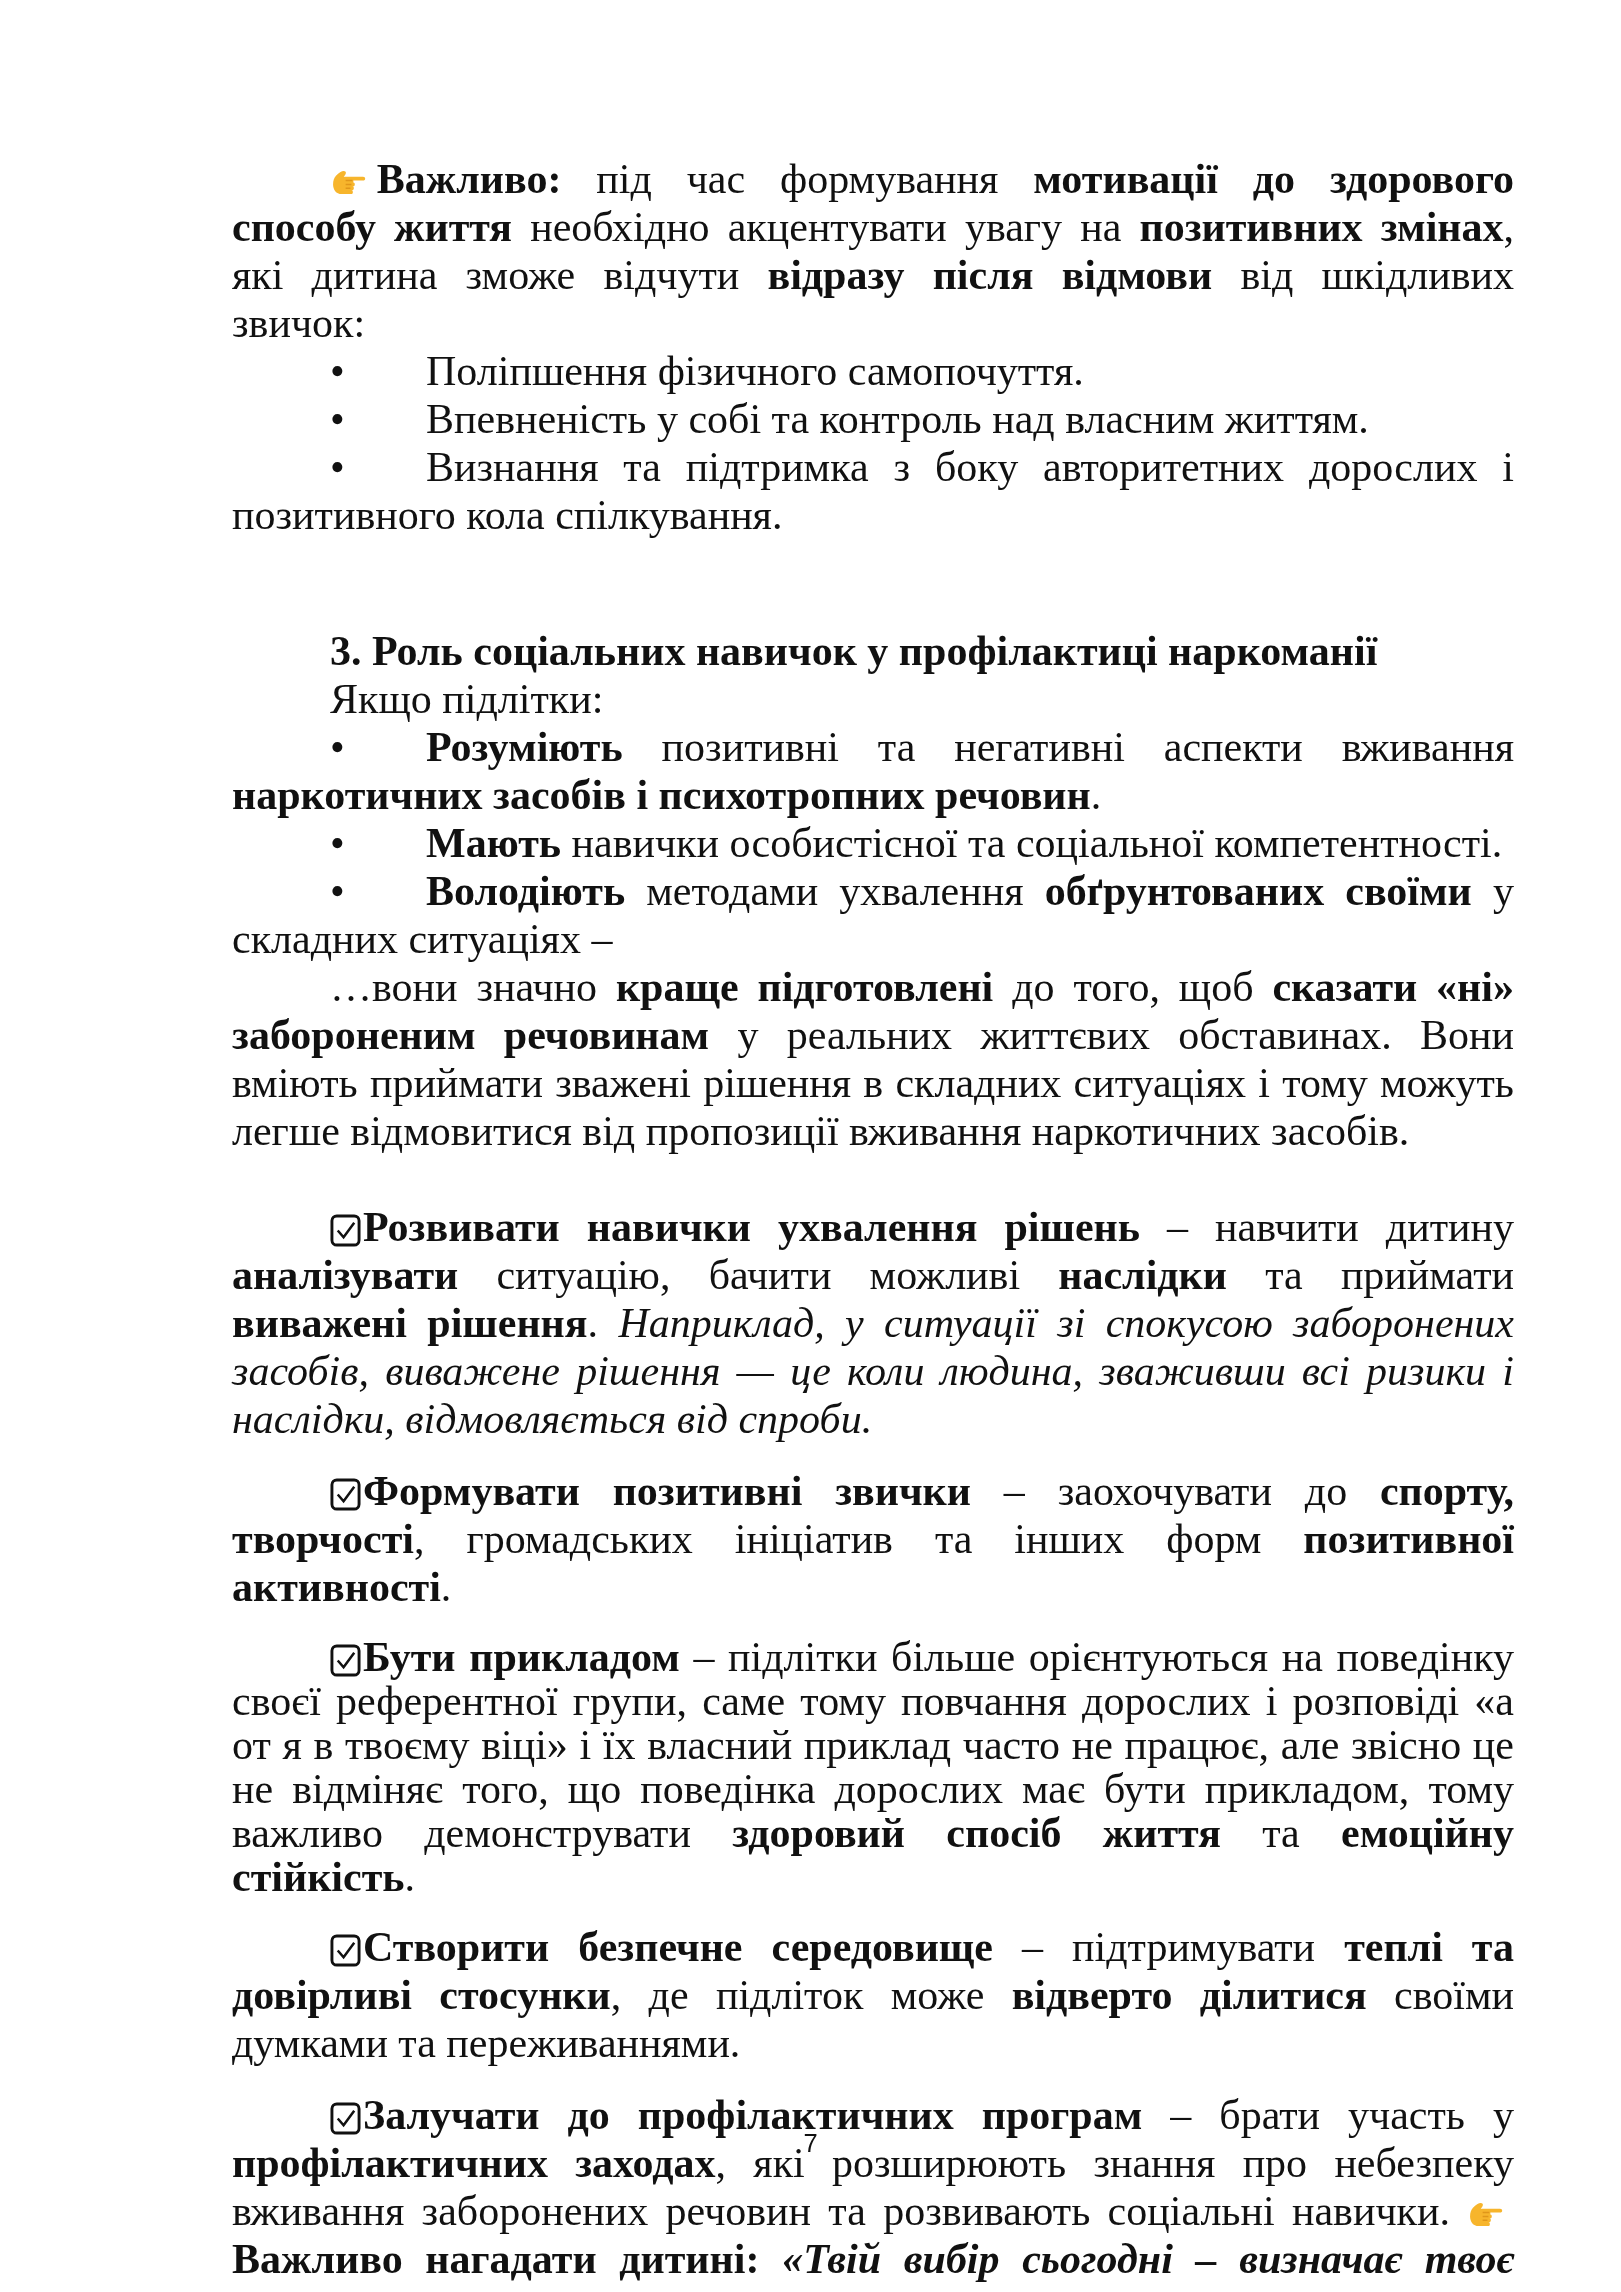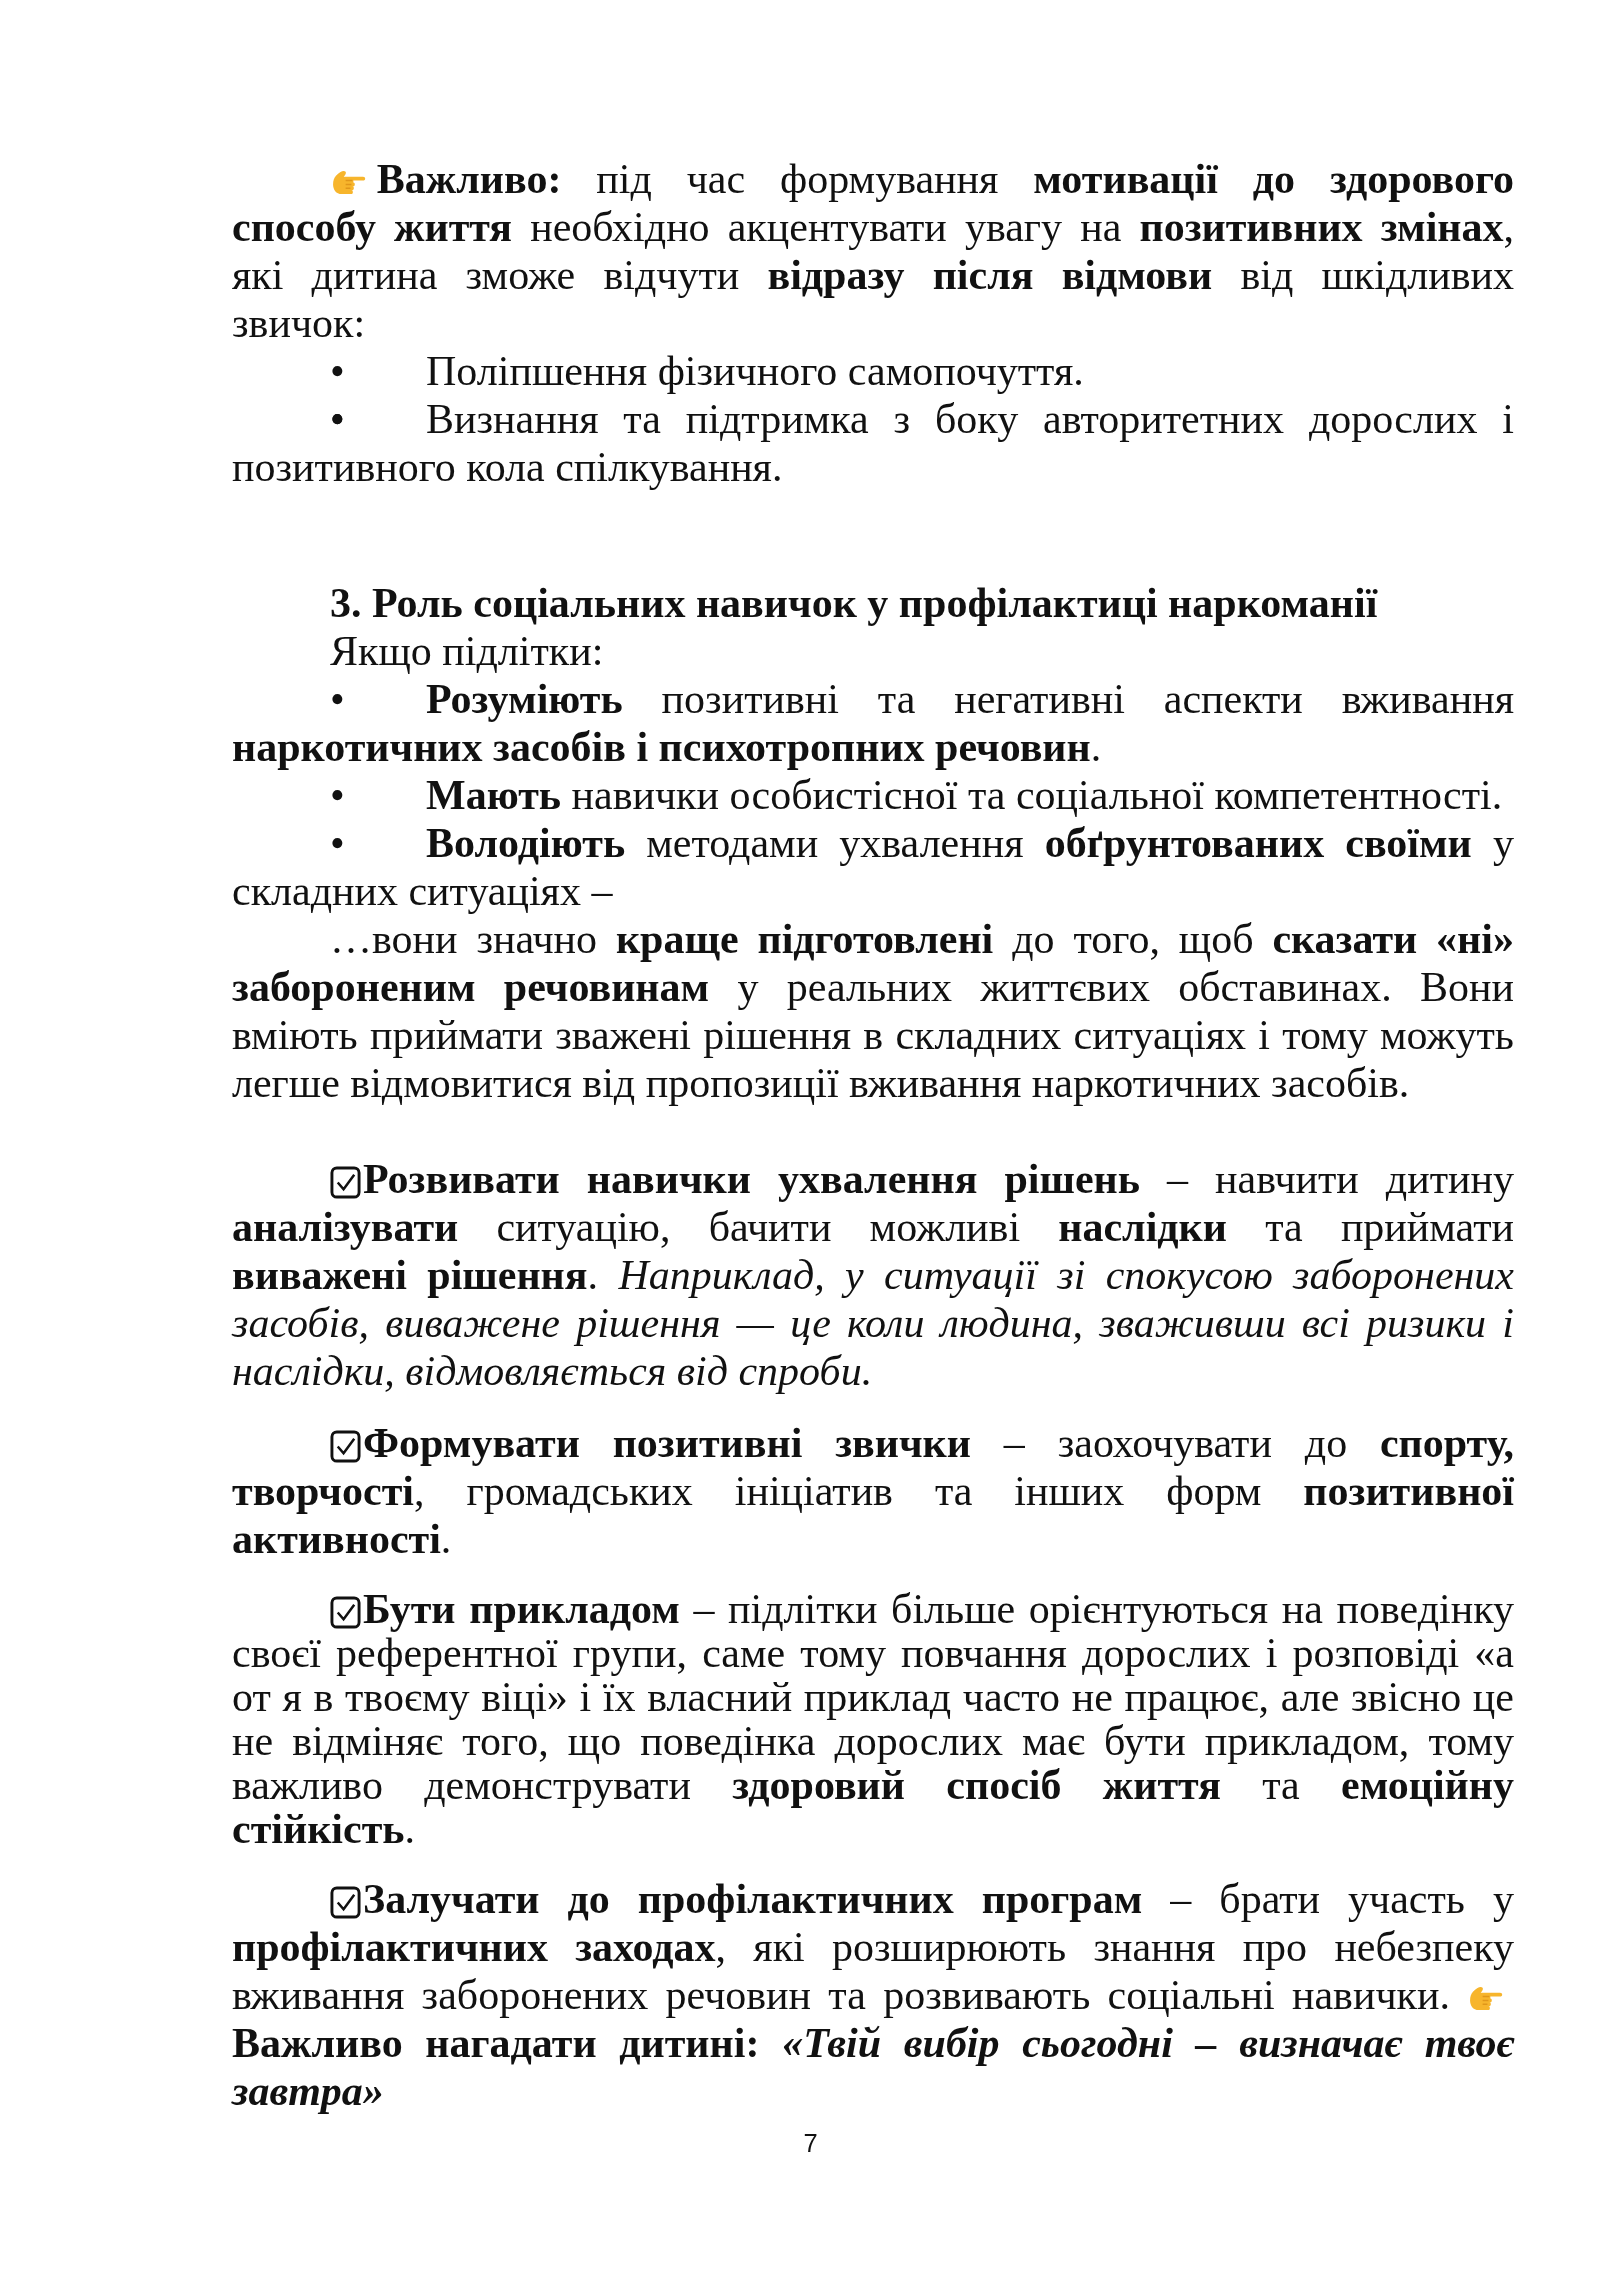--- a/index.html
+++ b/index.html
@@ -73,21 +73,21 @@
 
 <div class="page">
 
   <p class="indent">
     <svg class="hand" viewBox="0 0 40 30">
       <path d="M6 8 C10 4 14 2 16 4 C17 6 15 8 14 9 L34 9 C37 9 37 13 34 13 L24 13 L24 15 C26 15 26 19 24 19 L23 19 C25 19 25 23 23 23 L22 23 C24 23 24 27 22 27 L12 27 C6 27 3 22 3 17 C3 13 4 10 6 8 Z" fill="#F7B52C"></path>
       <path d="M16 13 L23 13 M16 17 L22 17 M16 21 L21 21" stroke="#E0961A" stroke-width="1.6" fill="none"></path>
     </svg><b>Важливо:</b><span> під час формування </span><b>мотивації до здорового способу життя</b><span> необхідно акцентувати увагу на </span><b>позитивних змінах</b><span>, які дитина зможе відчути </span><b>відразу після відмови</b><span> від шкідливих звичок:</span>
   </p>
   <p class="bullet-line"><span class="dot">•</span><span>Поліпшення фізичного самопочуття.</span></p>
-  <p class="bullet-line"><span class="dot">•</span></p>
+  <p class="bullet-line"><span class="dot">•</span><span>Впевненість у собі та контроль над власним життям.</span></p>
   <p class="bullet-line"><span class="dot">•</span><span>Визнання та підтримка з боку авторитетних дорослих і позитивного кола спілкування.</span></p>
 
   <div class="spacer"></div>
 
   <p class="heading">3. Роль соціальних навичок у профілактиці наркоманії</p>
   <p class="hang">Якщо підлітки:</p>
   <p class="bullet-line"><span class="dot">•</span><b>Розуміють</b><span> позитивні та негативні аспекти вживання </span><b>наркотичних засобів і психотропних речовин</b><span>.</span></p>
   <p class="bullet-line"><span class="dot">•</span><b>Мають</b><span> навички особистісної та соціальної компетентності.</span></p>
   <p class="bullet-line"><span class="dot">•</span><b>Володіють</b><span> методами ухвалення </span><b>обґрунтованих своїми</b><span> у складних ситуаціях –</span></p>
   <p class="indent"><span>…вони значно </span><b>краще підготовлені</b><span> до того, щоб </span><b>сказати «ні» забороненим речовинам</b><span> у реальних життєвих обставинах. Вони вміють приймати зважені рішення в складних ситуаціях і тому можуть легше відмовитися від пропозиції вживання наркотичних засобів.</span></p>
@@ -103,20 +103,24 @@
   <p class="indent check-para"><svg class="check" viewBox="0 0 32 34">
         <rect x="2" y="2" width="28" height="30" rx="5" ry="5" fill="none" stroke="#111" stroke-width="3"></rect>
         <path d="M8 17 L14 24 L25 9" fill="none" stroke="#111" stroke-width="2.6"></path>
       </svg><b>Формувати позитивні звички</b><span> – заохочувати до </span><b>спорту, творчості</b><span>, громадських ініціатив та інших форм </span><b>позитивної активності</b><span>.</span></p>
 
   <p class="indent check-para" style="line-height:44px;"><svg class="check" viewBox="0 0 32 34">
         <rect x="2" y="2" width="28" height="30" rx="5" ry="5" fill="none" stroke="#111" stroke-width="3"></rect>
         <path d="M8 17 L14 24 L25 9" fill="none" stroke="#111" stroke-width="2.6"></path>
       </svg><b>Бути прикладом</b><span> – підлітки більше орієнтуються на поведінку своєї референтної групи, саме тому повчання дорослих і розповіді «а от я в твоєму віці» і їх власний приклад часто не працює, але звісно це не відміняє того, що поведінка дорослих має бути прикладом, тому важливо демонструвати </span><b>здоровий спосіб життя</b><span> та </span><b>емоційну стійкість</b><span>.</span></p>
 
+  <p class="indent check-para"><svg class="check" viewBox="0 0 32 34">
+        <rect x="2" y="2" width="28" height="30" rx="5" ry="5" fill="none" stroke="#111" stroke-width="3"></rect>
+        <path d="M8 17 L14 24 L25 9" fill="none" stroke="#111" stroke-width="2.6"></path>
+      </svg><b>Створити безпечне середовище</b><span> – підтримувати </span><b>теплі та довірливі стосунки</b><span>, де підліток може </span><b>відверто ділитися</b><span> своїми думками та переживаннями.</span></p>
 
   <p class="indent check-para"><svg class="check" viewBox="0 0 32 34">
         <rect x="2" y="2" width="28" height="30" rx="5" ry="5" fill="none" stroke="#111" stroke-width="3"></rect>
         <path d="M8 17 L14 24 L25 9" fill="none" stroke="#111" stroke-width="2.6"></path>
       </svg><b>Залучати до профілактичних програм</b><span> – брати участь у </span><b>профілактичних заходах</b><span>, які розширюють знання про небезпеку вживання заборонених речовин та розвивають соціальні навички. </span><svg class="hand" viewBox="0 0 40 30">
       <path d="M6 8 C10 4 14 2 16 4 C17 6 15 8 14 9 L34 9 C37 9 37 13 34 13 L24 13 L24 15 C26 15 26 19 24 19 L23 19 C25 19 25 23 23 23 L22 23 C24 23 24 27 22 27 L12 27 C6 27 3 22 3 17 C3 13 4 10 6 8 Z" fill="#F7B52C"></path>
       <path d="M16 13 L23 13 M16 17 L22 17 M16 21 L21 21" stroke="#E0961A" stroke-width="1.6" fill="none"></path>
     </svg><b>Важливо нагадати дитині: </b><b><i>«Твій вибір сьогодні – визначає твоє завтра»</i></b></p>
 
 </div>

